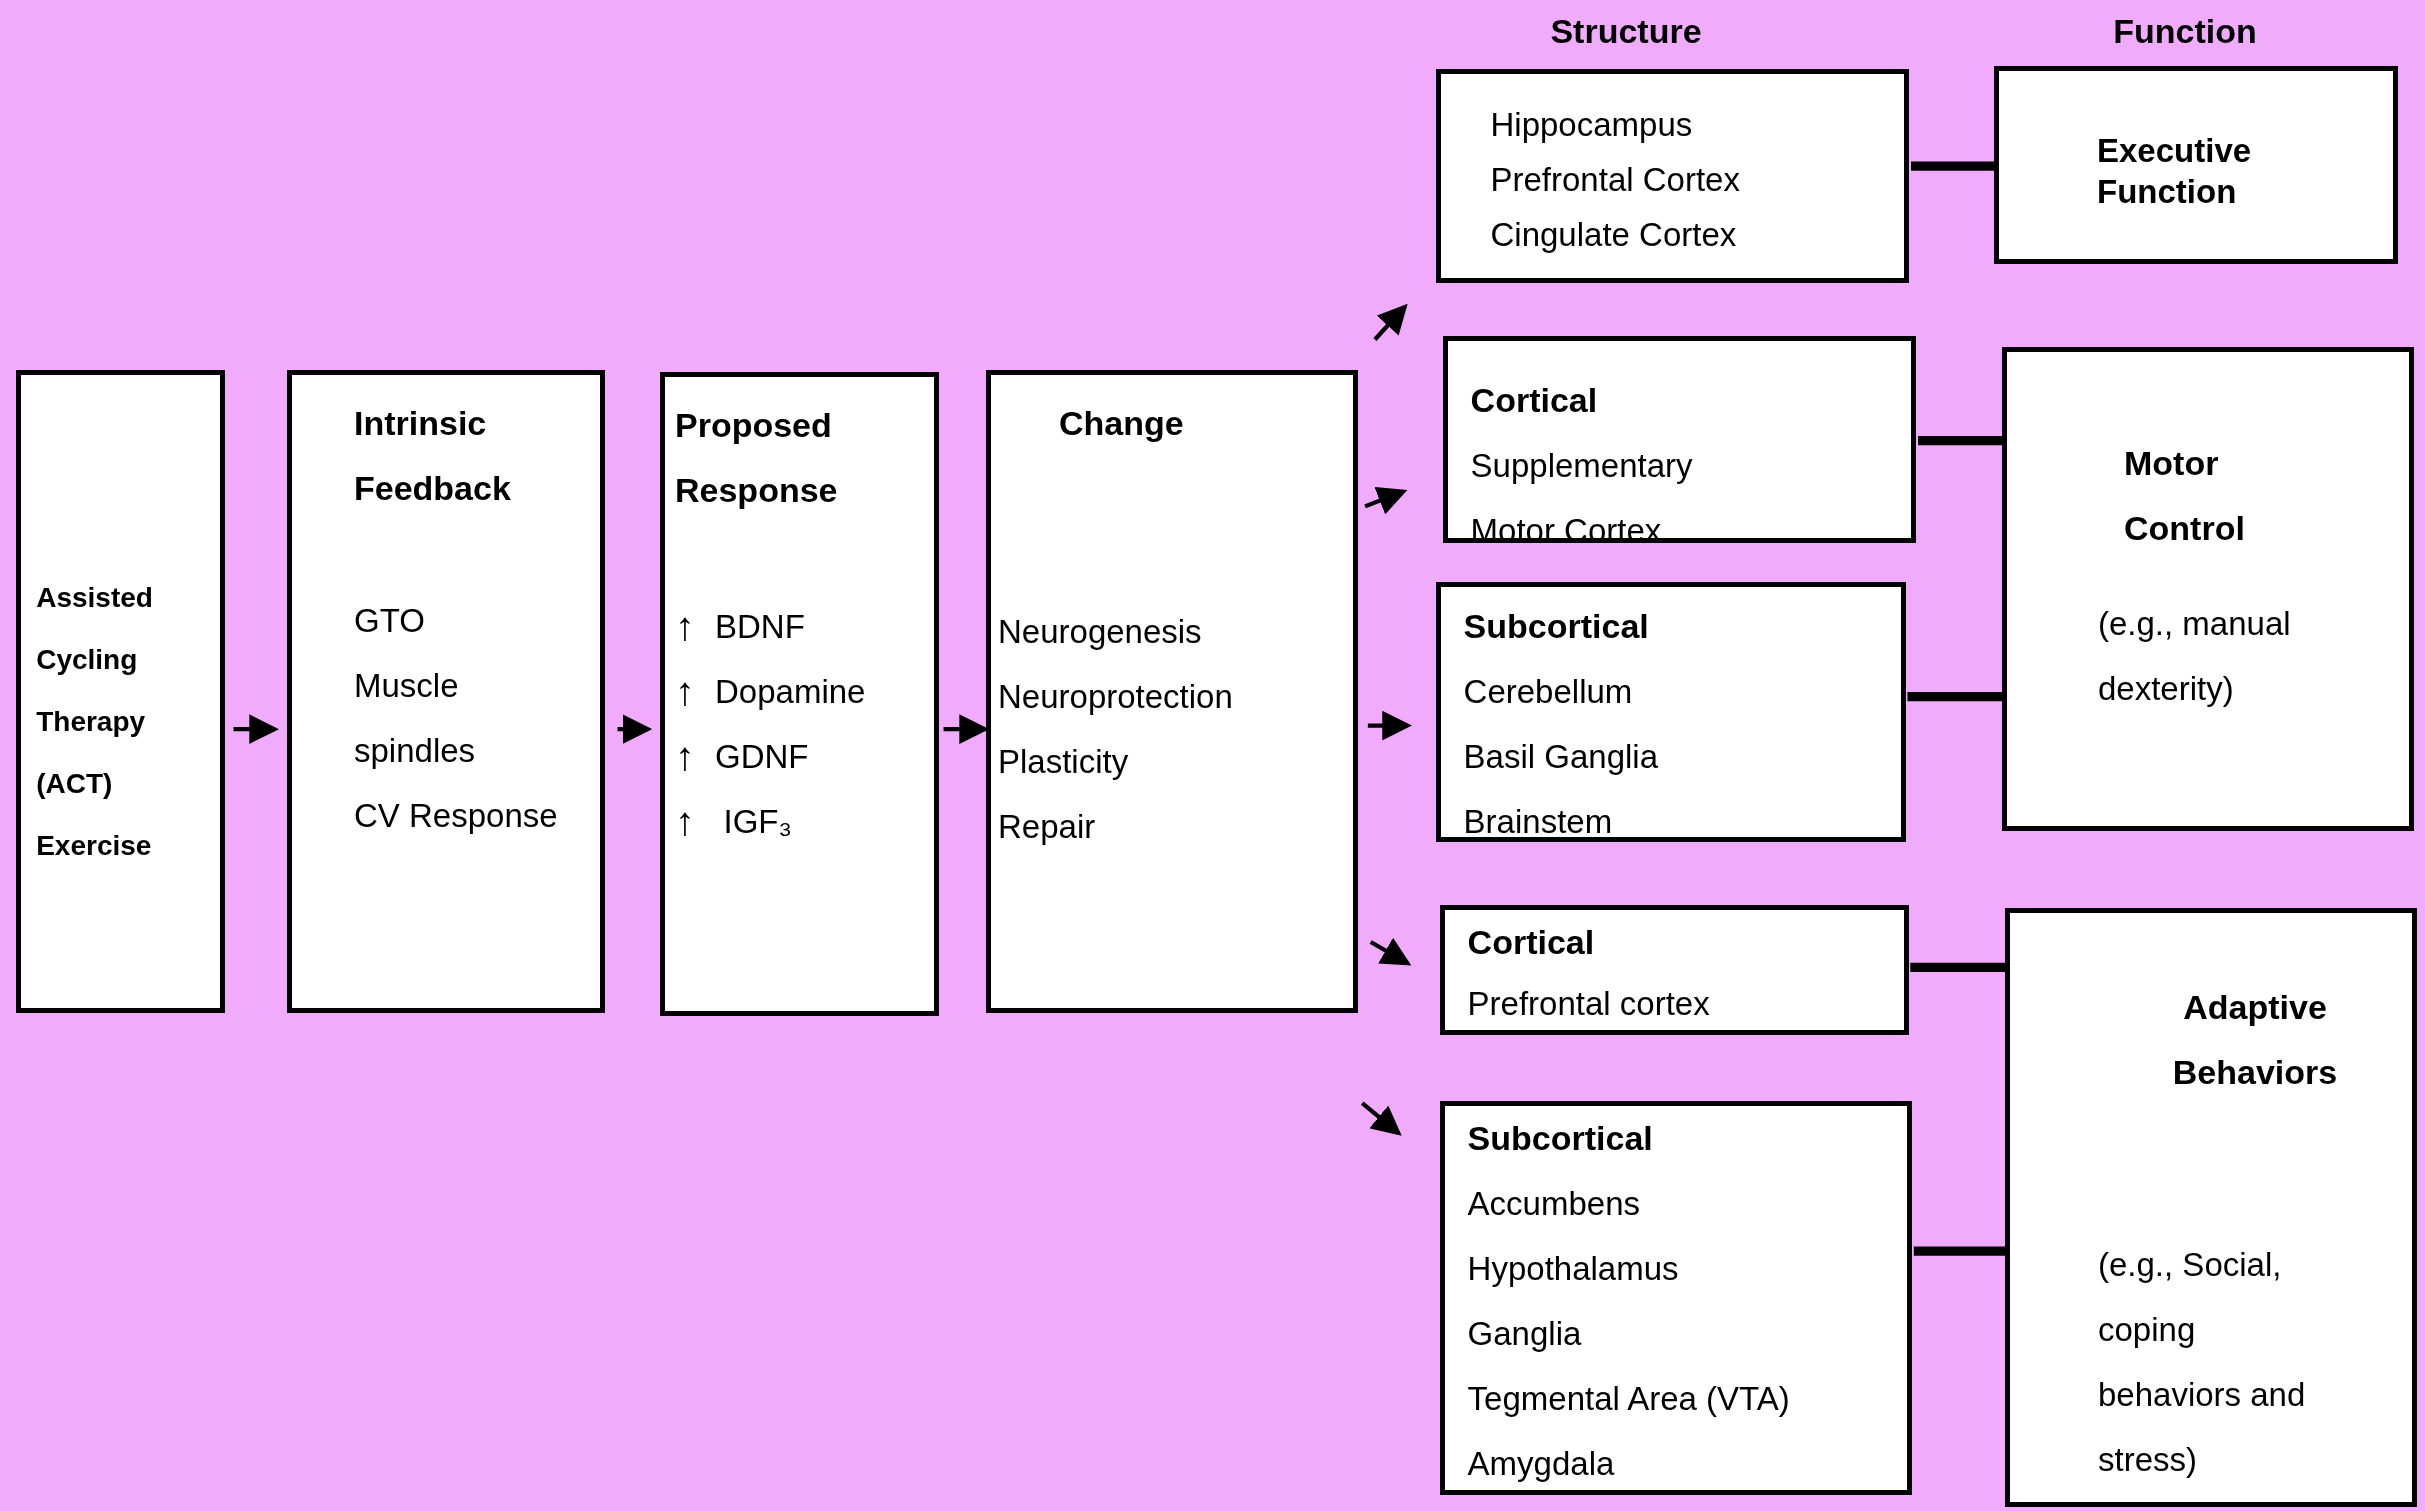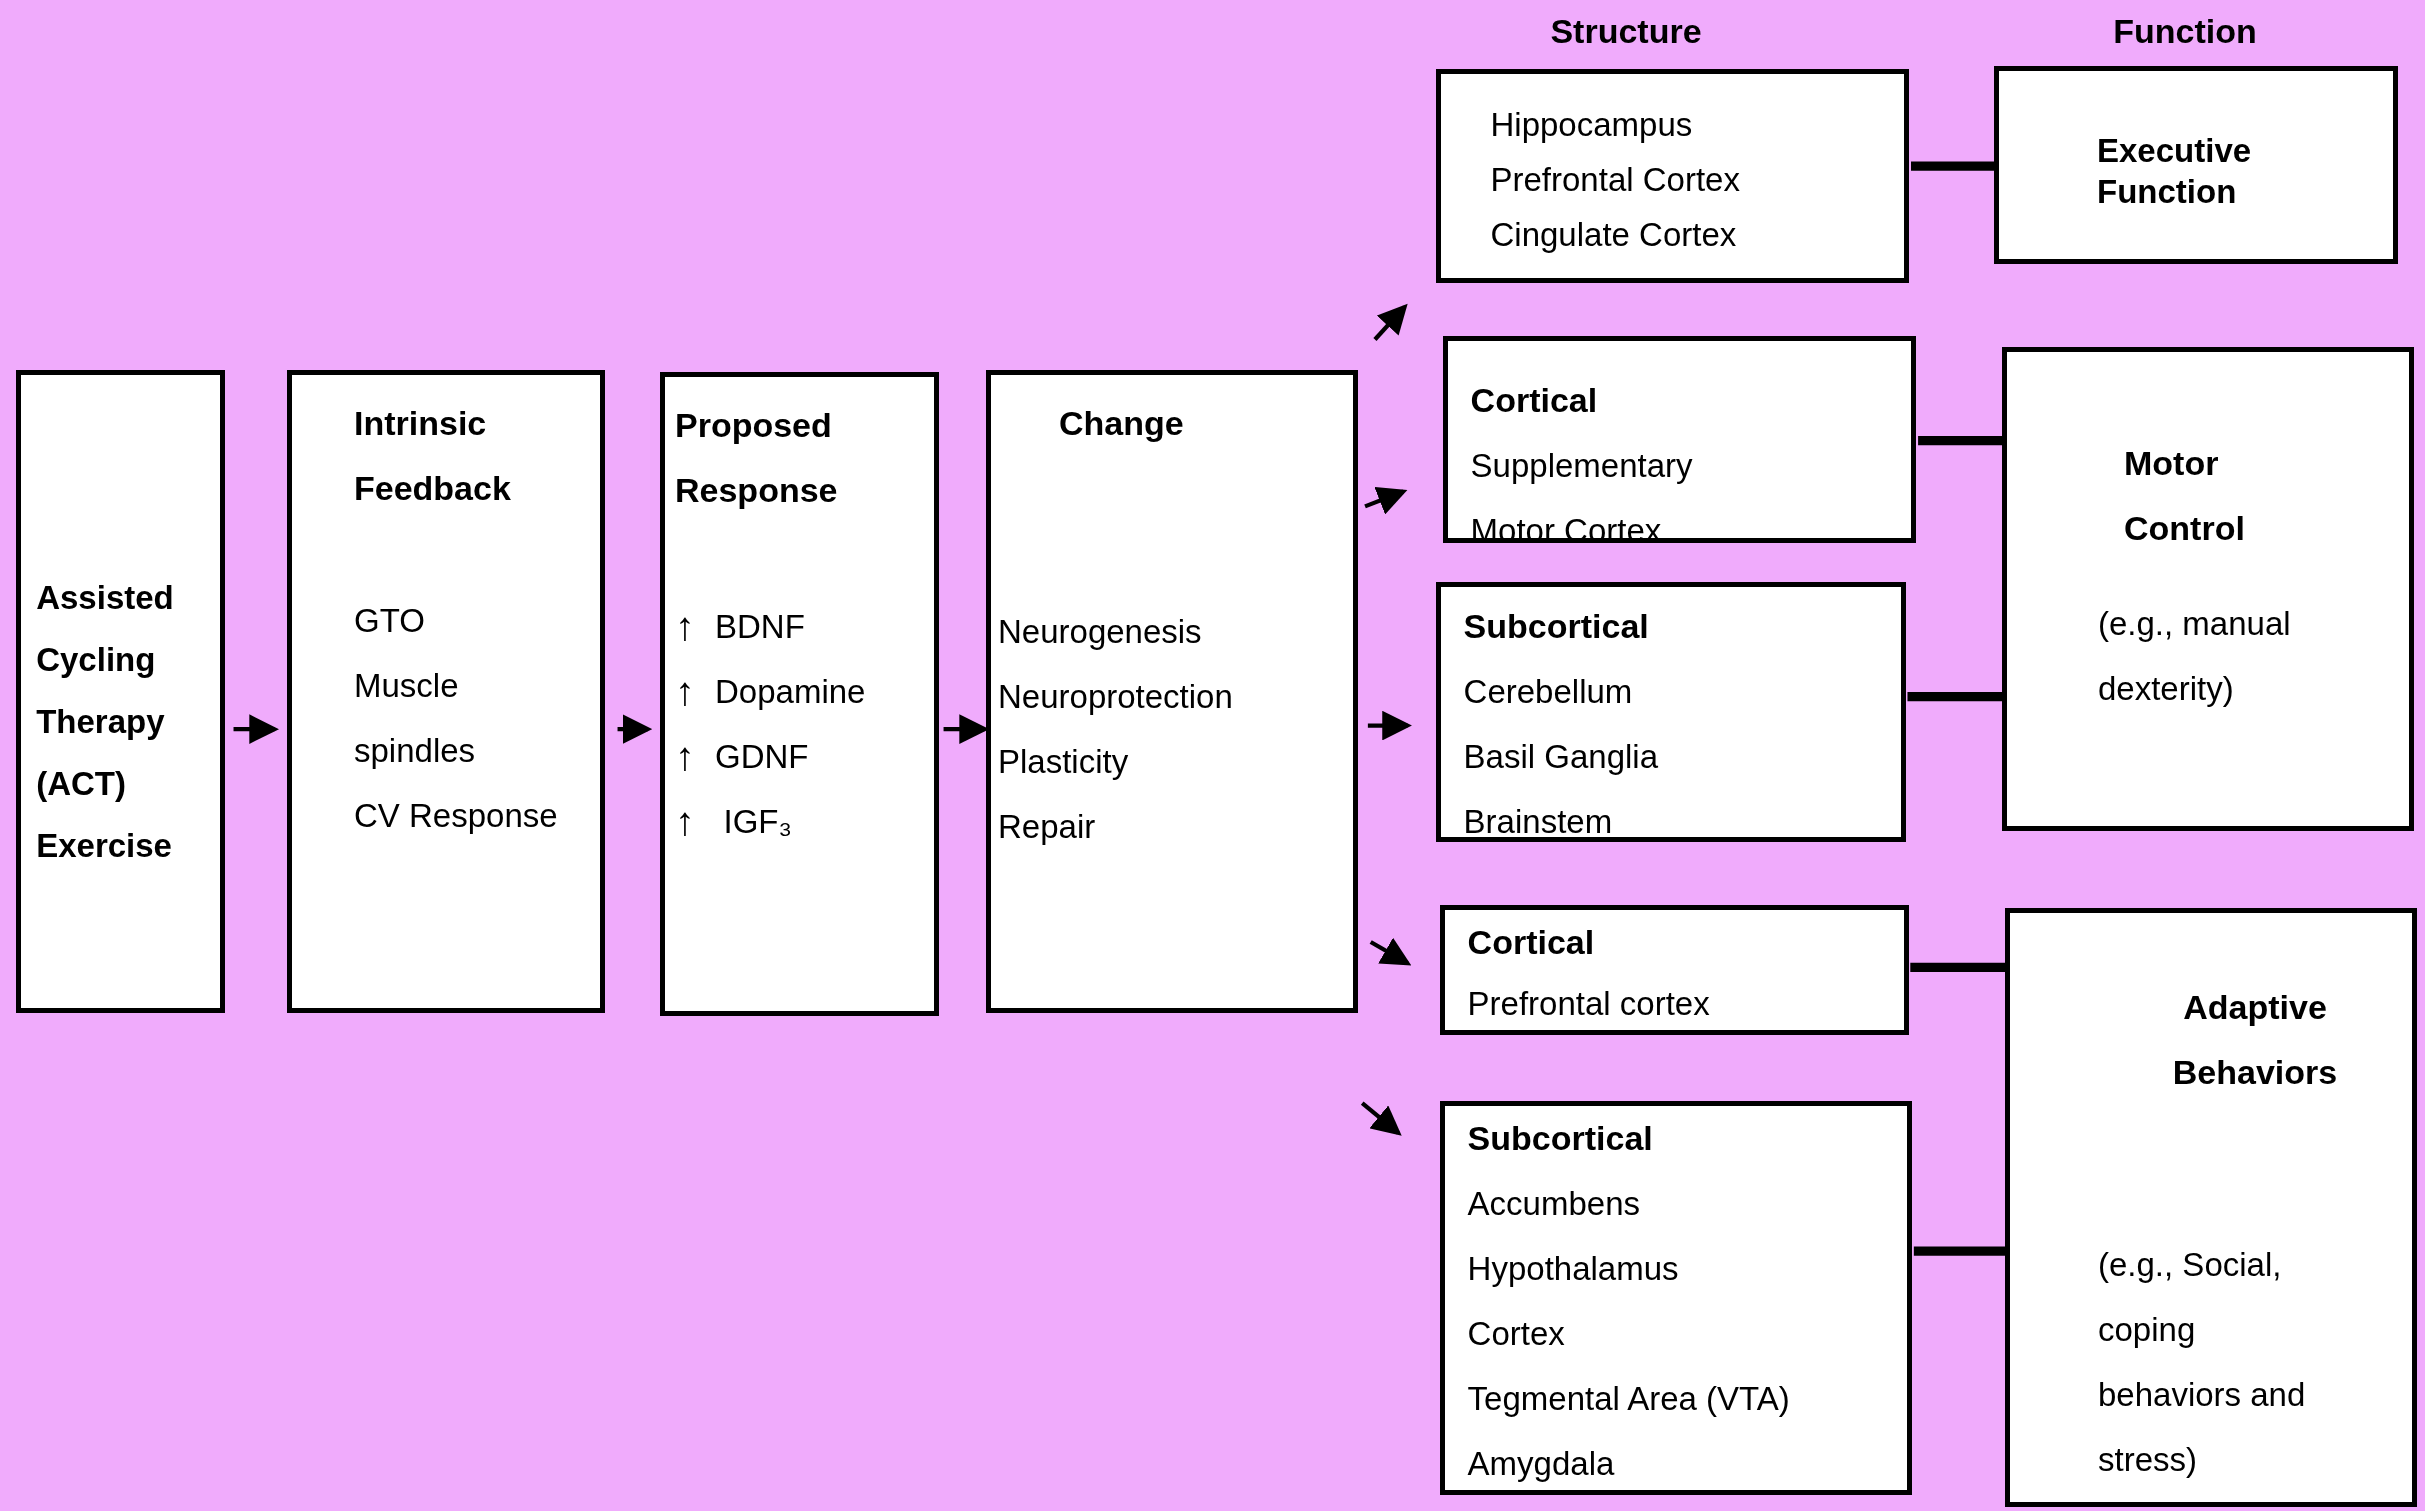--- a/index.html
+++ b/index.html
@@ -37,21 +37,21 @@
 </style>
 </head>
 <body>
 
 <div id="canvas">
 
   <div class="col-hdr" style="left:1414px; top:10px; width:424px;">Structure</div>
   <div class="col-hdr" style="left:1973px; top:10px; width:424px;">Function</div>
 
   <div class="box" style="left:15.6px; top:370px; width:209px; height:643px;">
-    <div class="hdr lh88" style="margin:192px 0 0 15.6px; font-size:33px;">
+    <div class="hdr lh88" style="margin:192px 0 0 15.6px; font-size:28px;">
       <div>Assisted</div>
       <div>Cycling</div>
       <div>Therapy</div>
       <div>(ACT)</div>
       <div>Exercise</div>
     </div>
   </div>
 
   <div class="box" style="left:287px; top:370px; width:318px; height:643px;">
     <div class="hdr lh92" style="margin:16.3px 0 0 62px;">
@@ -149,21 +149,21 @@
       <div class="hdr">Cortical</div>
       <div class="body-txt">Prefrontal cortex</div>
     </div>
   </div>
 
   <div class="box thick" style="left:1440px; top:1101px; width:472px; height:394px;">
     <div class="lh92" style="margin:0 0 0 22.6px;">
       <div class="hdr">Subcortical</div>
       <div class="body-txt">Accumbens</div>
       <div class="body-txt">Hypothalamus</div>
-      <div class="body-txt">Cortex</div>
+      <div class="body-txt">Ganglia</div>
       <div class="body-txt">Tegmental Area (VTA)</div>
       <div class="body-txt">Amygdala</div>
     </div>
   </div>
 
   <div class="box thick" style="left:2005px; top:908px; width:412px; height:599px;">
     <div class="hdr lh92" style="margin:62px 0 0 88px;text-align:center;">
       <div>Adaptive</div>
       <div>Behaviors</div>
     </div>

